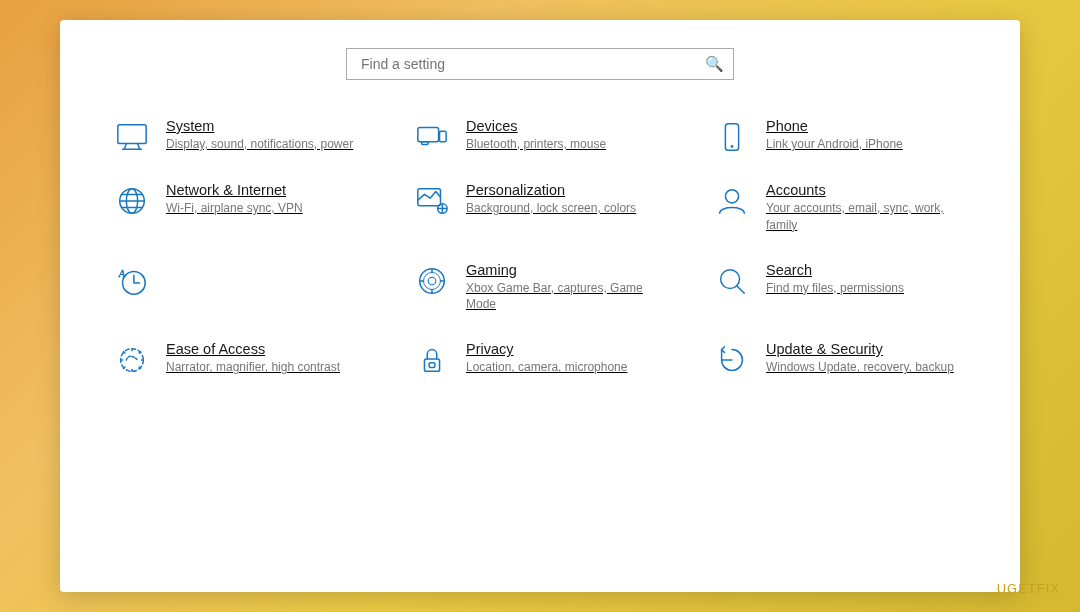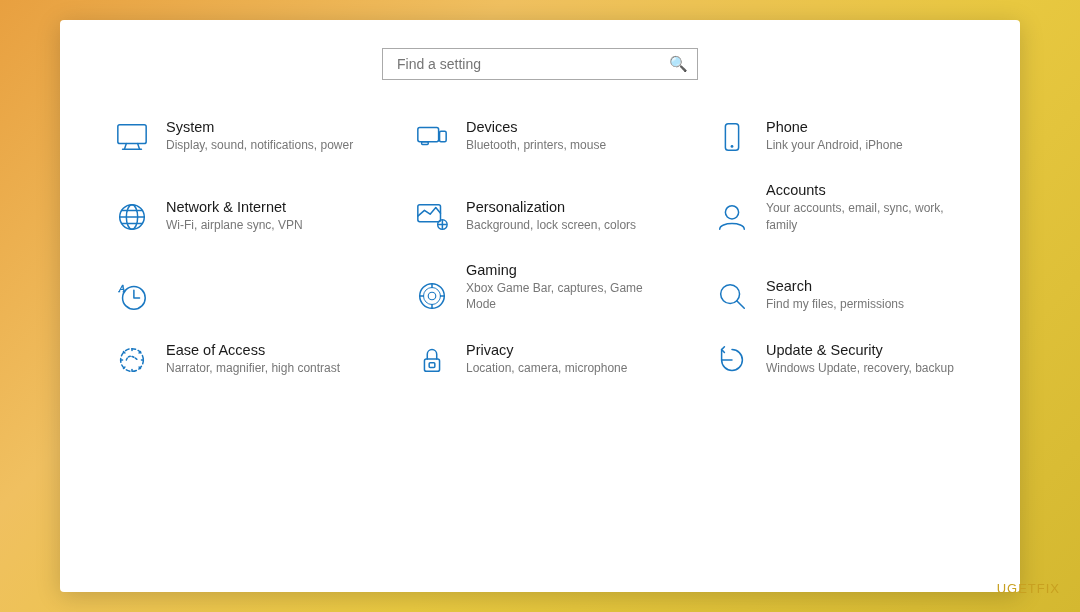--- a/index.html
+++ b/index.html
@@ -19,21 +19,21 @@
       background: #fff;
       border-radius: 4px;
       box-shadow: 0 4px 24px rgba(0,0,0,0.18);
       display: flex;
       flex-direction: column;
       align-items: center;
       padding: 28px 40px 20px 40px;
       overflow: hidden;
     }
     .search-bar-wrap {
-      width: 316px;
+      width: 388px;
       margin-bottom: 24px;
       position: relative;
     }
     .search-bar {
       width: 100%;
       border: 1.5px solid #aaa;
       border-radius: 0;
       padding: 7px 36px 7px 14px;
       font-size: 14px;
       color: #555;
@@ -51,25 +51,26 @@
     }
     .settings-grid {
       display: grid;
       grid-template-columns: repeat(3, 1fr);
       gap: 0 20px;
       width: 100%;
     }
     .setting-item {
       display: flex;
       flex-direction: row;
-      align-items: flex-end;
+      align-items: flex-start;
       padding: 14px 10px;
       cursor: pointer;
       border-radius: 2px;
       transition: background 0.15s;
+      text-decoration: underline;
     }
     .setting-icon {
       width: 44px;
       min-width: 44px;
       display: flex;
       align-items: center;
       justify-content: center;
       margin-right: 12px;
       margin-top: 2px;
     }

